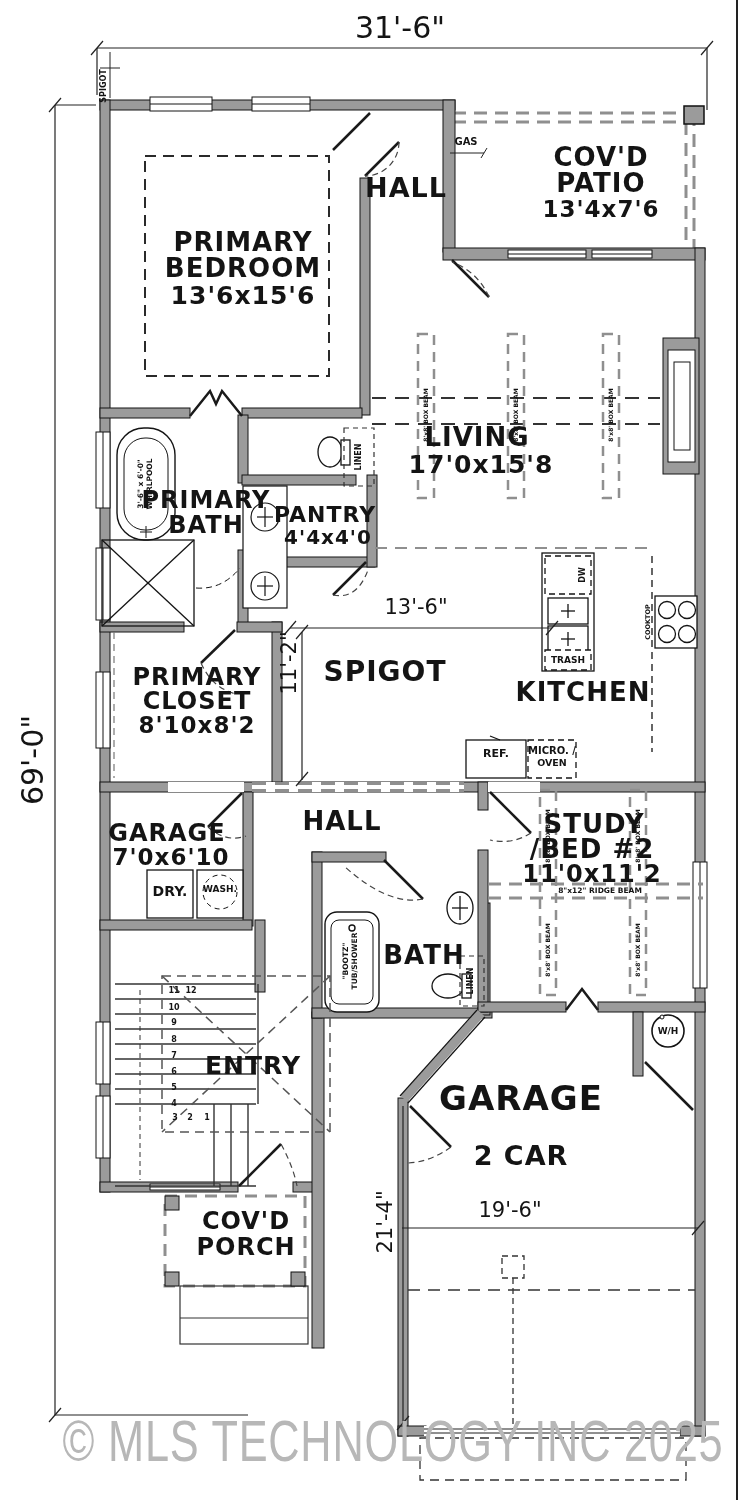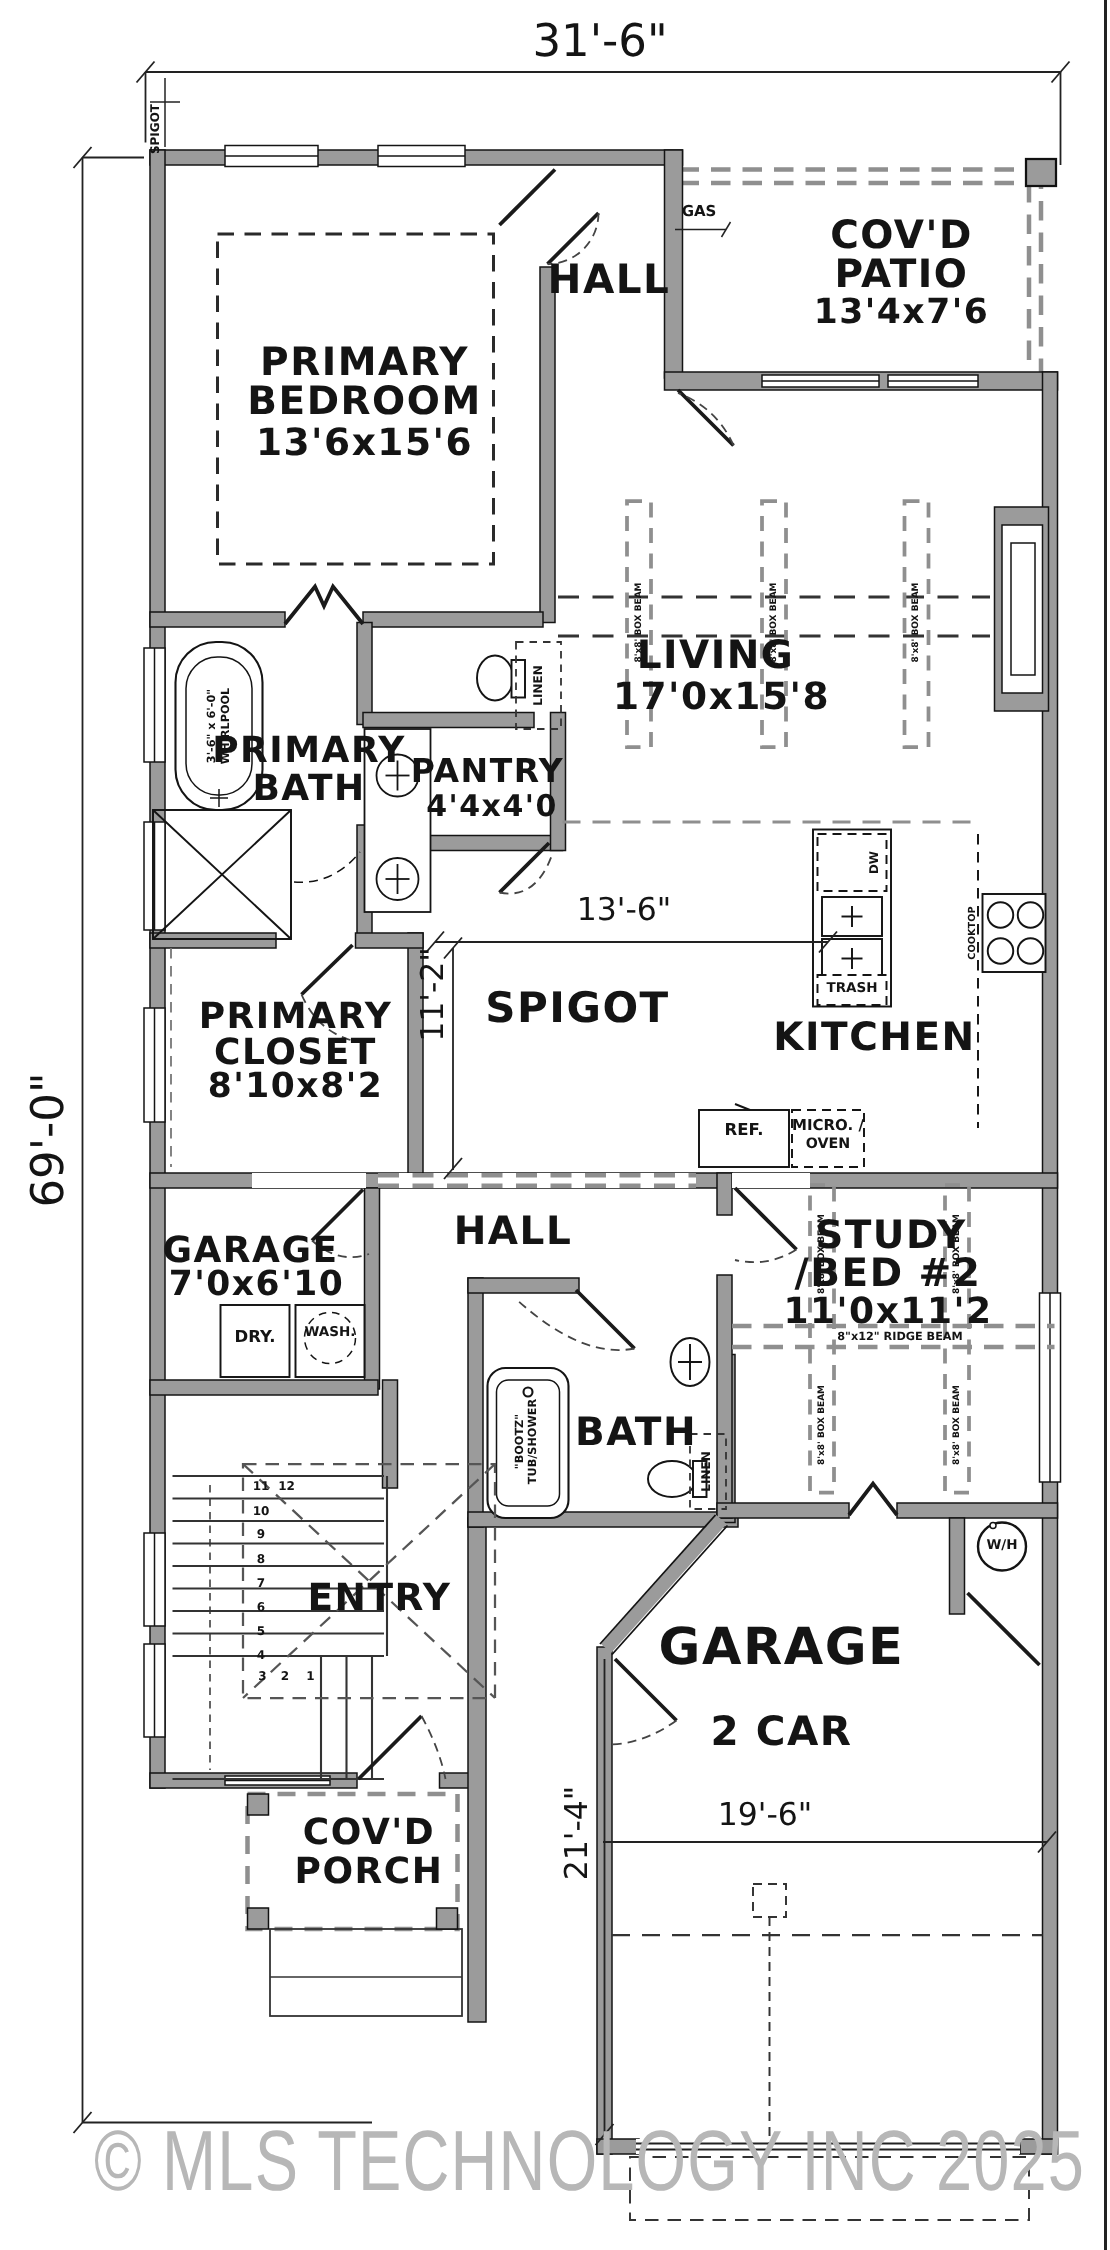--- a/index.html
+++ b/index.html
@@ -385,21 +385,21 @@
 </div>
 
 <div class="lbl sm v" style="left:359px;top:457px;font-size:8px">LINEN</div>
 <div class="lbl sm v" style="left:471px;top:981px;font-size:8px">LINEN</div>
 <div class="lbl sm v" style="left:583px;top:575px;font-size:8px">DW</div>
 <div class="lbl sm" style="left:568px;top:660px;font-size:9px">TRASH</div>
 <div class="lbl sm v" style="left:648px;top:622px;font-size:6.5px">COOKTOP</div>
 <div class="lbl sm" style="left:496px;top:753px;font-size:11px">REF.</div>
 <div class="lbl sm" style="left:552px;top:751px;font-size:10px">MICRO. /</div>
 <div class="lbl sm" style="left:552px;top:763px;font-size:9.5px">OVEN</div>
-<div class="lbl sm" style="left:170px;top:891px;font-size:11px">DRY.</div>
+<div class="lbl sm" style="left:170px;top:891px;font-size:14px">DRY.</div>
 <div class="lbl sm" style="left:220px;top:889px;font-size:9px">WASH.</div>
 
 <div class="lbl sm v" style="left:351px;top:961px;font-size:7.5px">
   <div class="vstack">
     <span>"BOOTZ"</span>
     <span>TUB/SHOWER</span>
   </div>
 </div>
 
 <div class="lbl sm" style="left:668px;top:1031px;font-size:9px">W/H</div>

